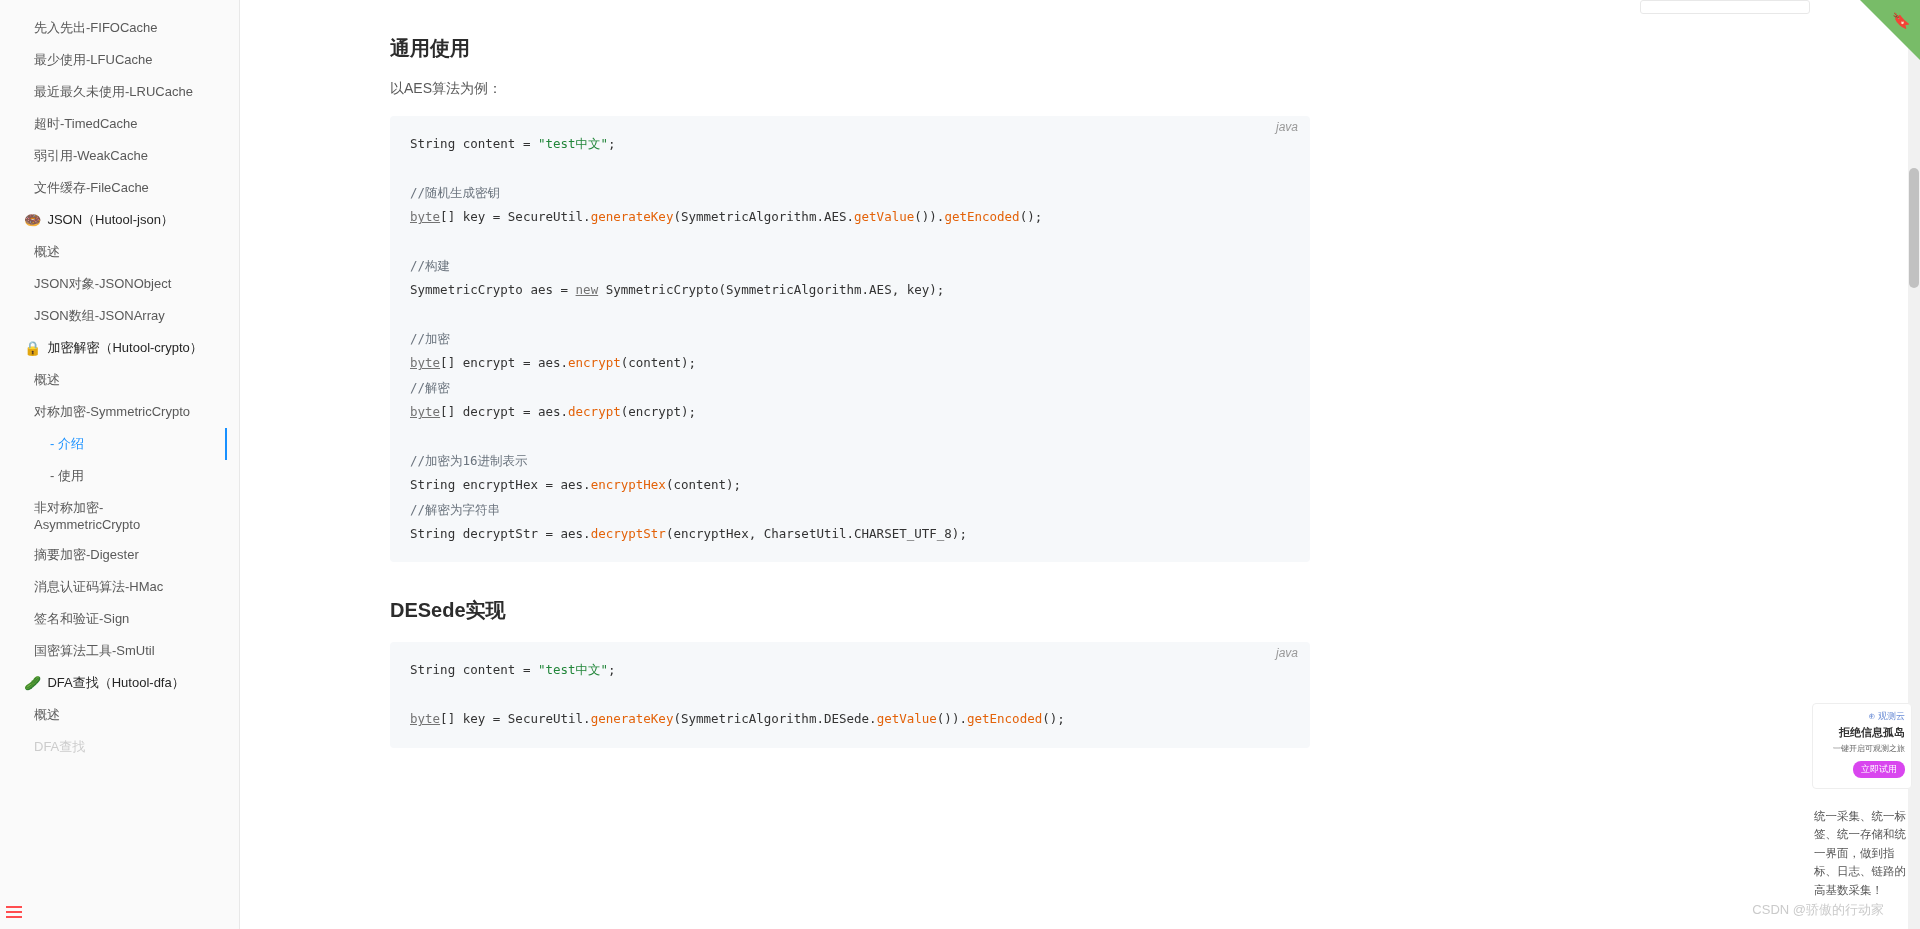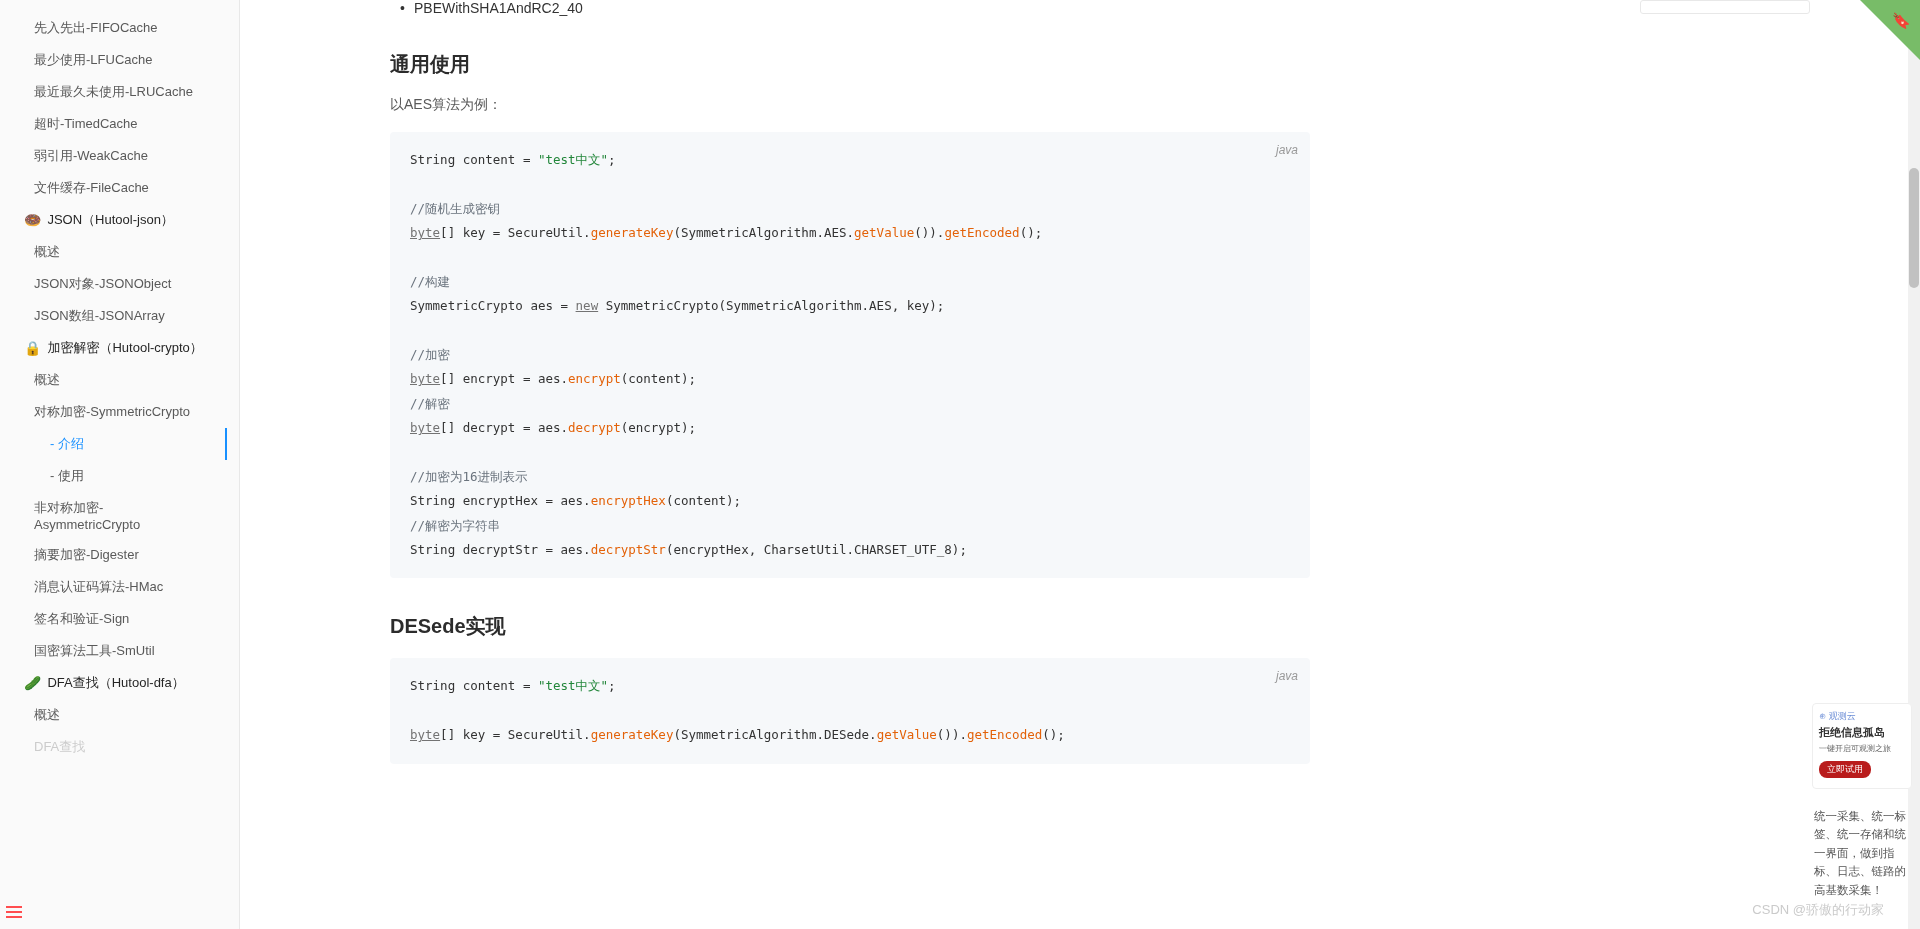--- a/index.html
+++ b/index.html
@@ -16,39 +16,39 @@
     
     .content { margin-left: 240px; padding: 0 130px 40px 150px; max-width: 1200px; }
     .bullet-item { padding-left: 24px; font-size: 14px; color: #333; margin-bottom: 6px; position: relative; }
     .bullet-item::before { content: '•'; position: absolute; left: 10px; color: #333; }
     
     h2 { font-size: 26px; font-weight: 600; color: #2c2c2c; margin-top: 50px; margin-bottom: 20px; }
     h3 { font-size: 20px; font-weight: 600; color: #2c2c2c; margin-top: 35px; margin-bottom: 18px; }
     .para { font-size: 14px; color: #595959; margin-bottom: 18px; }
     
     .code-block { background: #f6f8fa; border-radius: 4px; padding: 16px 20px; font-family: "SFMono-Regular", Consolas, "Courier New", monospace; font-size: 12.5px; line-height: 1.95; color: #333; position: relative; margin-bottom: 20px; overflow-x: auto; }
-    .code-lang { position: absolute; right: 12px; top: 7px; font-size: 12px; color: #999; font-style: italic; font-family: -apple-system, sans-serif; text-align: center; }
+    .code-lang { position: absolute; right: 12px; top: 0; font-size: 12px; color: #999; font-style: italic; font-family: -apple-system, sans-serif; text-align: center; }
     .c-kw { color: #737373; text-decoration: underline; }
     .c-str { color: #22863a; }
     .c-cmt { color: #6a737d; }
     .c-fn { color: #e36209; }
     
     .right-toc { position: fixed; right: 110px; top: 0; width: 170px; padding: 6px 12px; background: #fff; border: 1px solid #e8e8e8; border-radius: 3px; font-size: 13px; }
     
     .corner-fold { position: fixed; right: 0; top: 0; width: 0; height: 0; border-style: solid; border-width: 0 60px 60px 0; border-color: transparent #78bc68 transparent transparent; z-index: 100; }
     .corner-bookmark { position: fixed; right: 9px; top: 12px; z-index: 101; color: #fff; font-size: 15px; }
     
     .scroll-bar { position: fixed; right: 0; top: 0; width: 12px; height: 100vh; background: #f1f1f1; }
     .scroll-thumb { position: absolute; right: 1px; top: 168px; width: 10px; height: 120px; background: #c1c1c1; border-radius: 5px; }
     
-    .ad-float { position: fixed; right: 8px; bottom: 140px; width: 100px; height: 86px; background: #fff; border: 1px solid #eee; border-radius: 4px; padding: 6px; text-align: left; }
+    .ad-float { position: fixed; right: 8px; bottom: 140px; width: 100px; height: 86px; background: #fff; border: 1px solid #eee; border-radius: 4px; padding: 6px; text-align: right; }
     .ad-logo { font-size: 9px; color: #6b8dd6; margin-bottom: 2px; }
     .ad-title { font-size: 11px; font-weight: bold; color: #333; margin-bottom: 3px; }
     .ad-sub { font-size: 8px; color: #666; margin-bottom: 4px; }
-    .ad-btn { display: inline-block; background: #b91c1c; color: #fff; font-size: 9px; padding: 2px 8px; border-radius: 8px; }
+    .ad-btn { display: inline-block; background: #d946ef; color: #fff; font-size: 9px; padding: 2px 8px; border-radius: 8px; }
     .ad-desc { position: fixed; right: 8px; bottom: 30px; width: 98px; font-size: 11.5px; color: #555; line-height: 1.6; }
     
     .watermark { position: fixed; right: 36px; bottom: 10px; font-size: 13px; color: rgba(180,180,180,0.7); pointer-events: none; }
     
     .burger { position: fixed; left: 6px; bottom: 8px; cursor: pointer; z-index: 50; }
     .burger div { width: 16px; height: 2px; background: #ff4d4f; margin: 3px 0; }
   </style>
 </head>
 <body>
 
@@ -83,21 +83,20 @@
       <div class="sidebar-item section">
         <span class="icon-cat">🥒</span>
         <span>DFA查找（Hutool-dfa）</span>
       </div>
       <div class="sidebar-item"><span>概述</span></div>
       <div class="sidebar-item faded"><span>DFA查找</span></div>
     </div>
 </div>
 
 <div class="content">
-  <div class="bullet-item">PBEWithSHA1AndRC2_40</div>
 
   <h3>通用使用</h3>
   <p class="para">以AES算法为例：</p>
 
   <div class="code-block">
     <span class="code-lang">java</span>
 <pre><span>String content = </span><span class="c-str">"test中文"</span><span>;</span>
 
 <span class="c-cmt">//随机生成密钥</span>
 <span class="c-kw">byte</span><span>[] key = SecureUtil.</span><span class="c-fn">generateKey</span><span>(SymmetricAlgorithm.AES.</span><span class="c-fn">getValue</span><span>()).</span><span class="c-fn">getEncoded</span><span>();</span>

